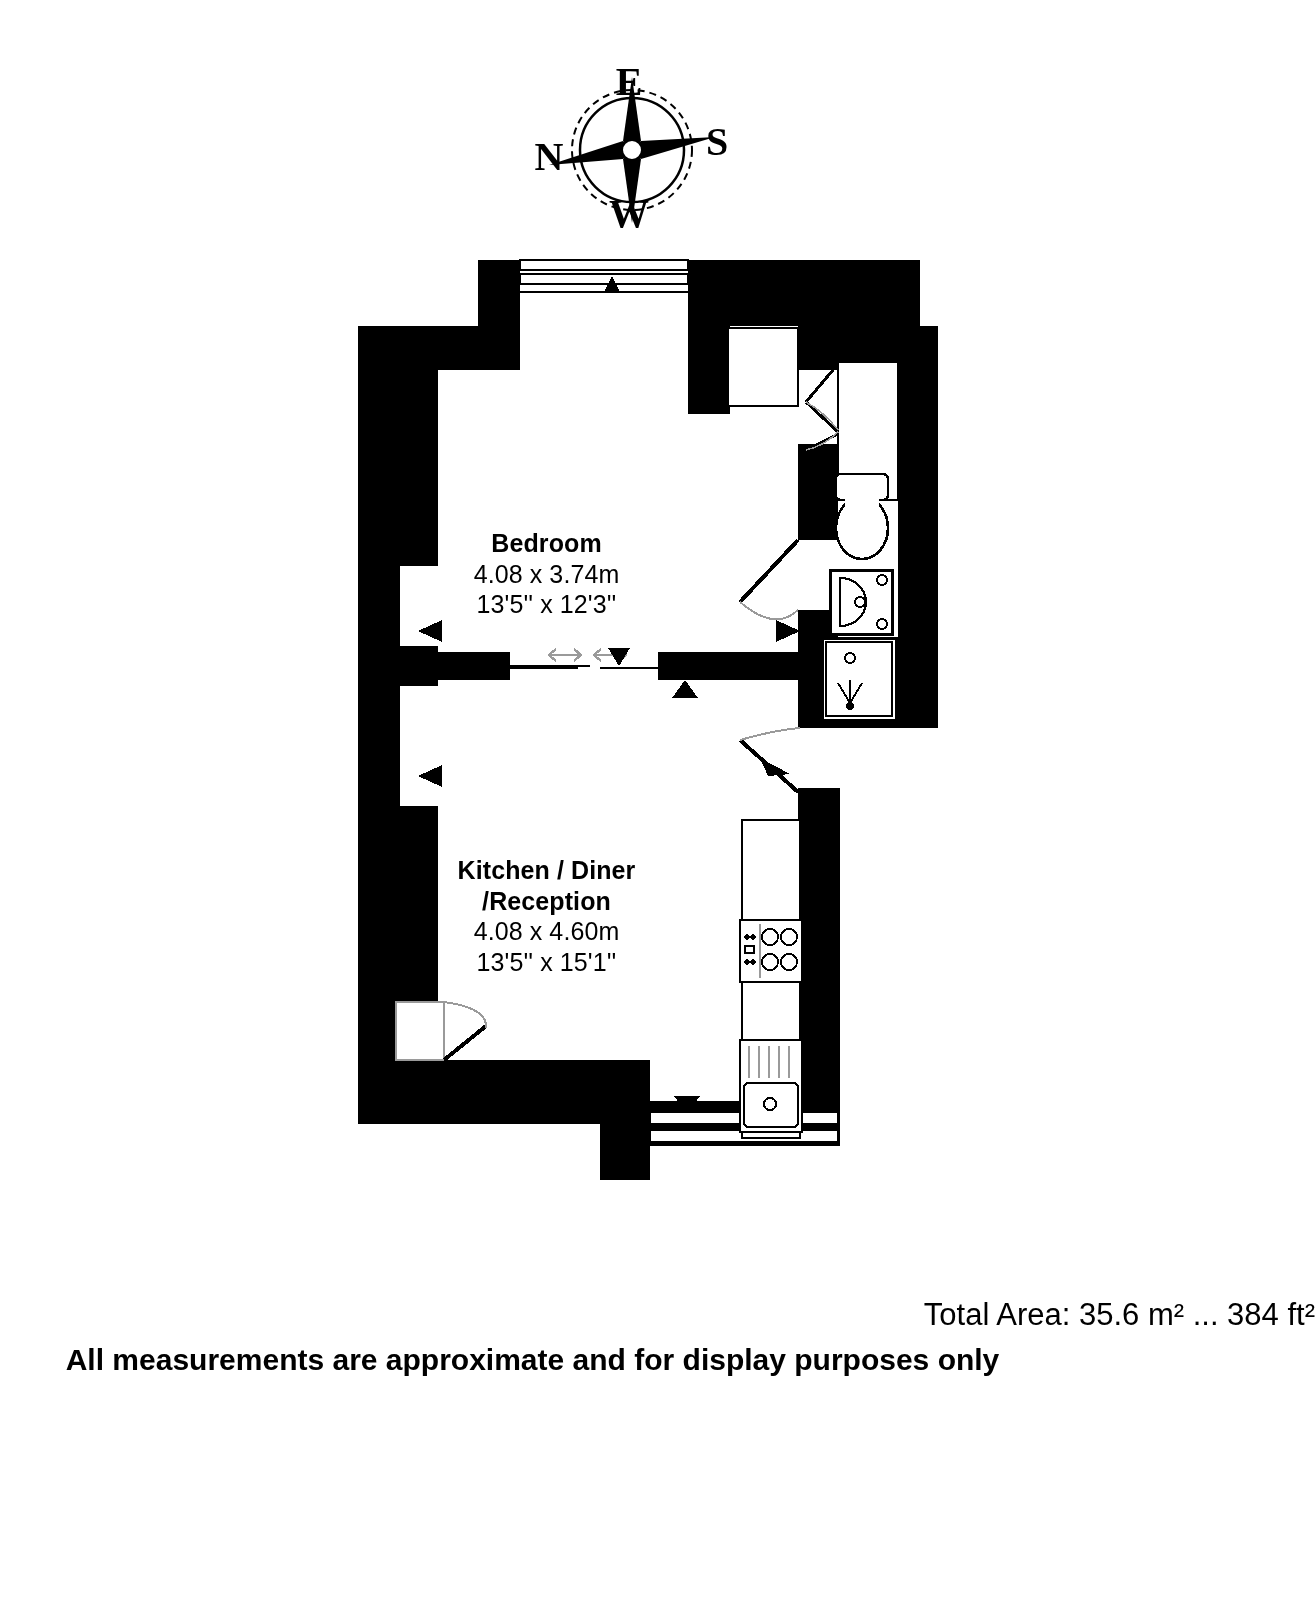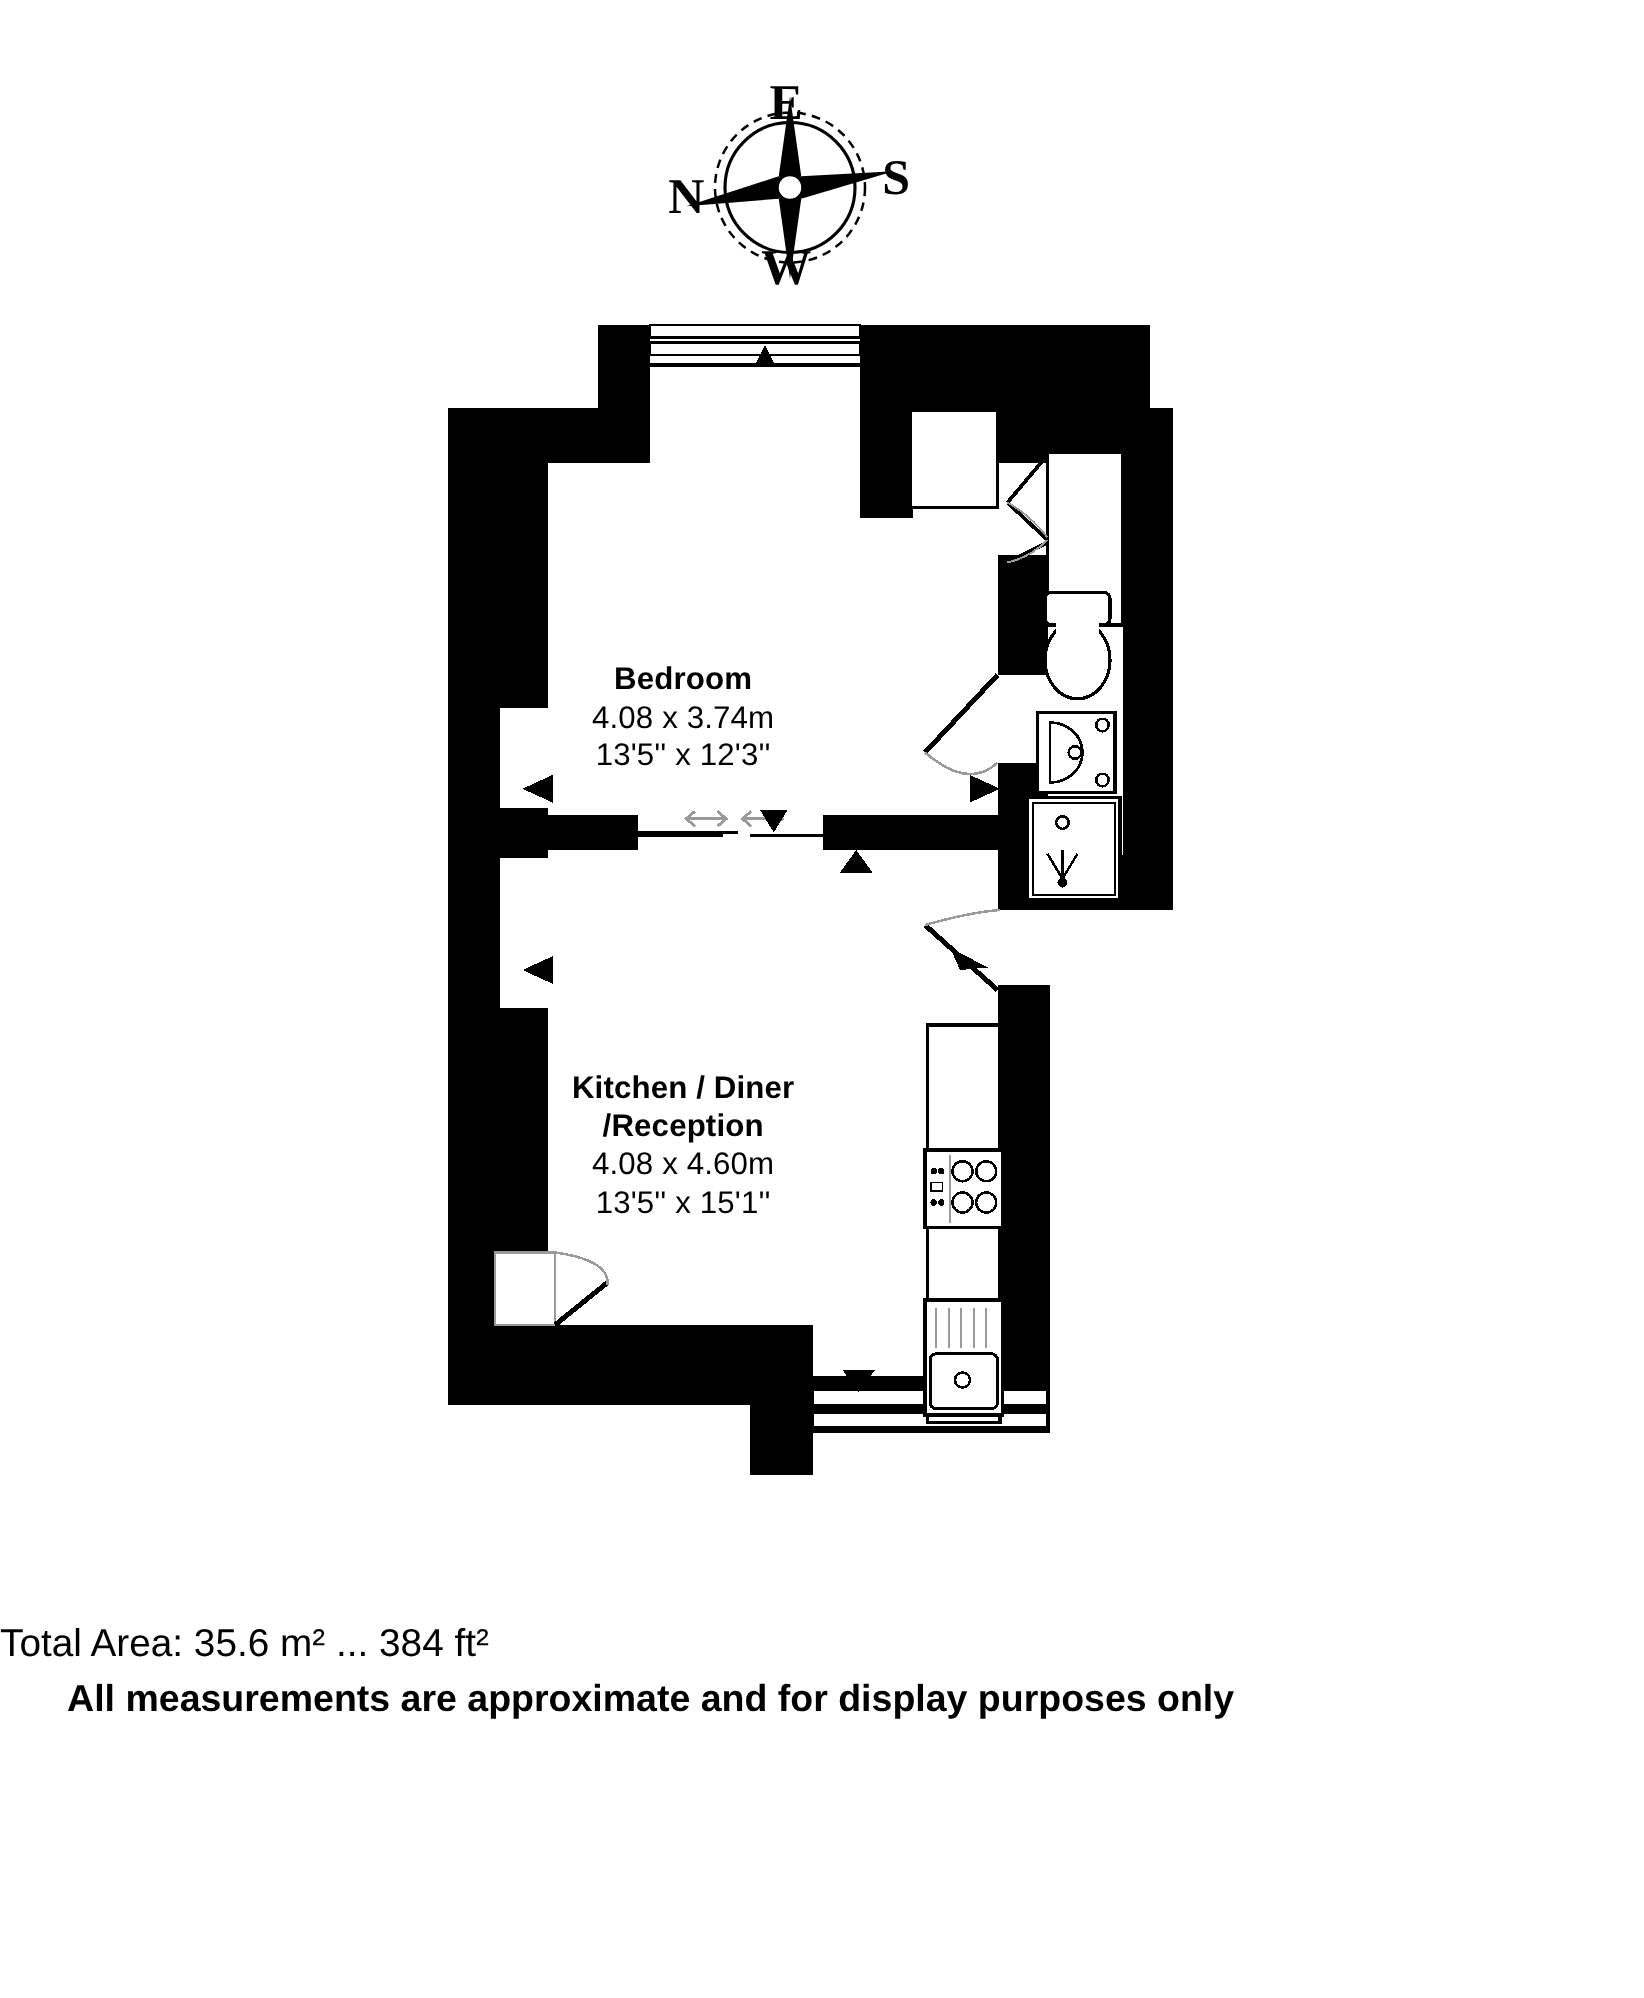--- a/index.html
+++ b/index.html
@@ -79,28 +79,28 @@
     width: 1315px;
     text-align: center;
     font-size: 26px;
     font-weight: bold;
   }
   #total-area {
     position: absolute;
     top: 1297px;
     left: 0;
     width: 1315px;
-    text-align: left;
+    text-align: right;
     font-size: 31px;
     font-weight: normal;
   }
   #disclaimer {
     position: absolute;
     top: 1343px;
-    left: 0;
+    left: 12px;
     width: 1041px;
     text-align: center;
     font-size: 30px;
     font-weight: bold;
   }
 </style>
 </head>
 <body>
 
 <div id="page">

